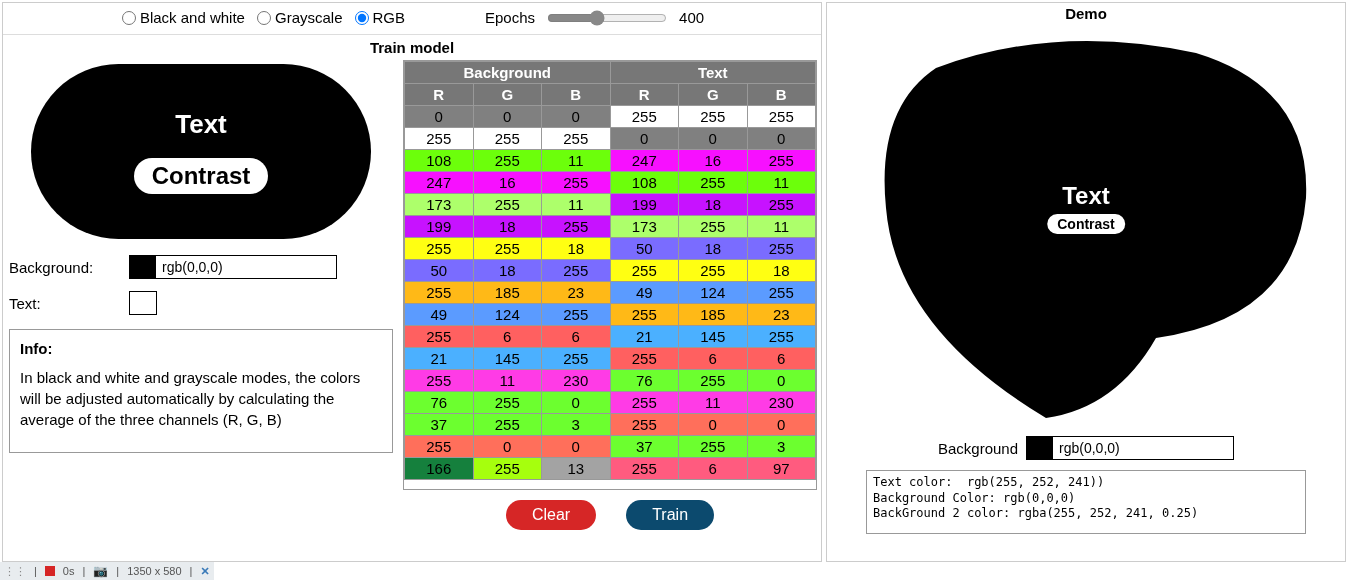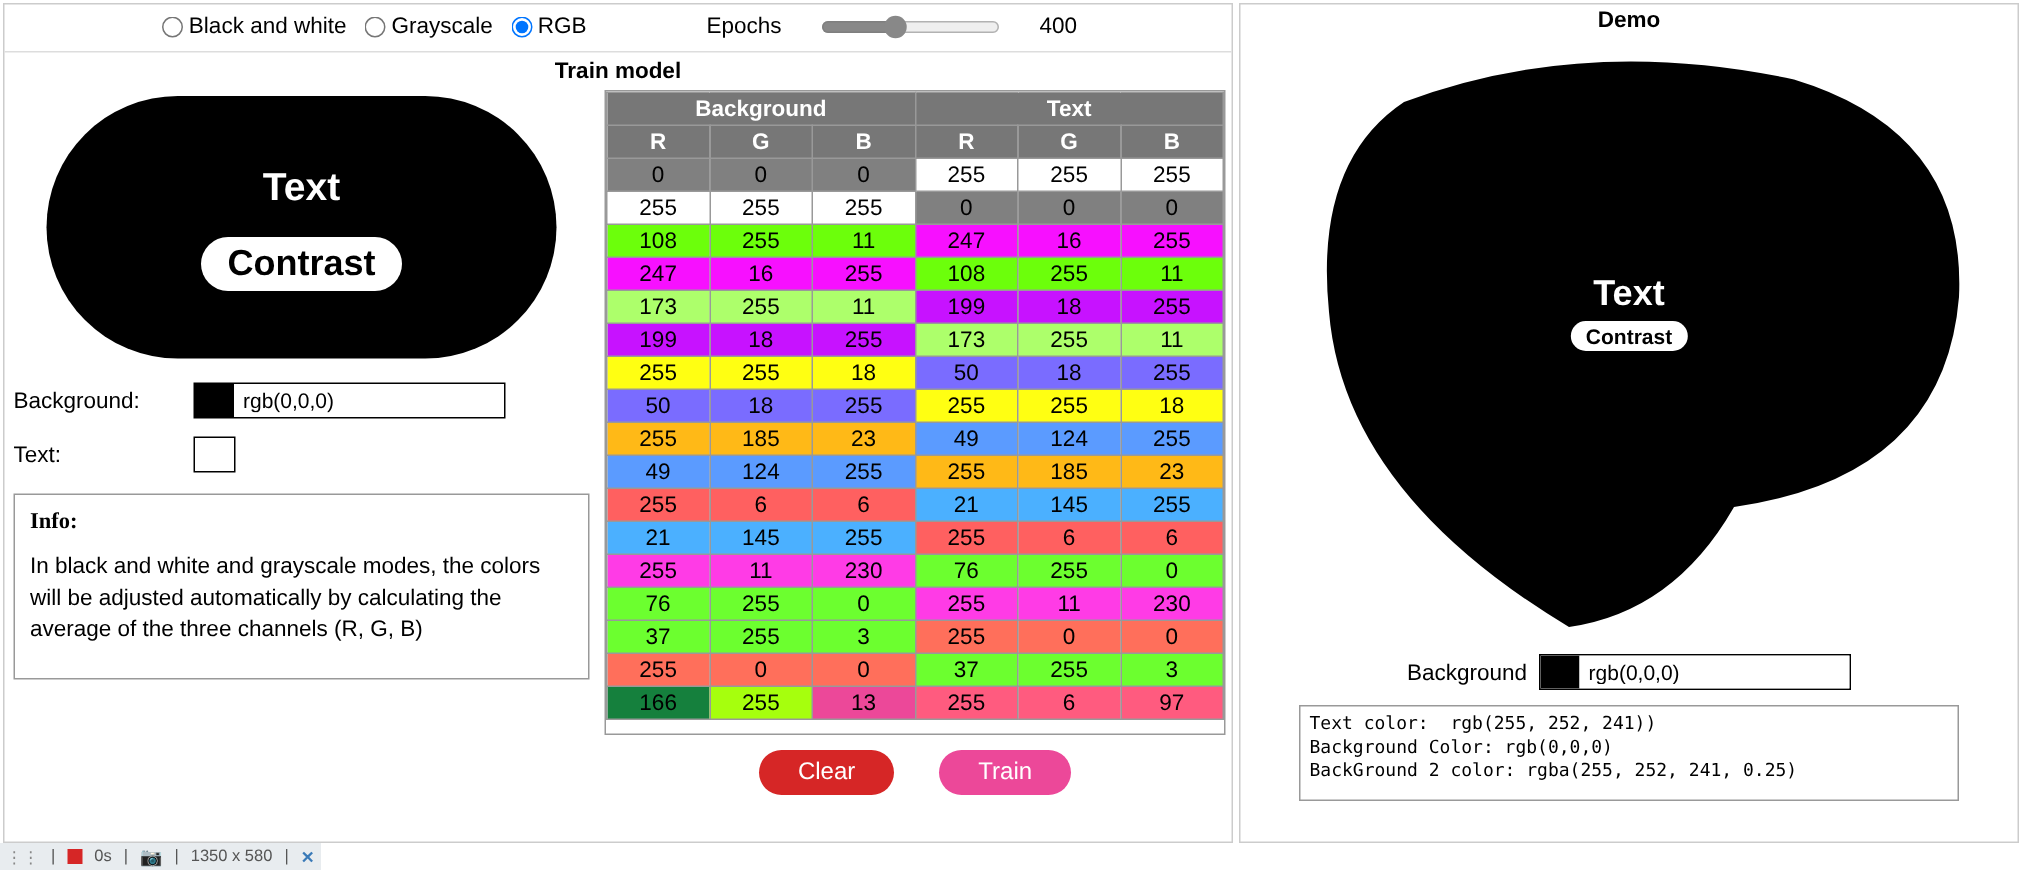--- a/index.html
+++ b/index.html
@@ -6,21 +6,21 @@
 body { width: 1350px; height: 580px; background: #fff; display: flex; position: relative; }
 
 .left-panel { width: 820px; height: 560px; border: 1px solid #ccc; margin: 2px 0 0 2px; display: flex; flex-direction: column; }
 .right-panel { width: 520px; height: 560px; border: 1px solid #ccc; margin: 2px 0 0 4px; display: flex; flex-direction: column; align-items: center; }
 
 .mode-header { text-align: center; font-weight: bold; font-size: 15px; padding-top: 2px; }
 .mode-row { display: flex; align-items: center; justify-content: center; gap: 8px; padding: 6px 0 8px 0; border-bottom: 1px solid #ddd; }
 .radio-item { display: inline-flex; align-items: center; gap: 4px; font-size: 15px; margin: 0 2px; }
 .radio-item input { width: 14px; height: 14px; }
 
-.epochs-group { display: inline-flex; align-items: center; gap: 26px; margin-left: 70px; font-size: 15px; }
+.epochs-group { display: inline-flex; align-items: center; gap: 12px; margin-left: 70px; font-size: 15px; }
 .epochs-group input[type=range] { width: 120px; accent-color: #888; }
 
 .train-header { text-align: center; font-weight: bold; font-size: 15px; margin-top: 4px; }
 
 .train-body { display: flex; flex: 1; min-height: 0; }
 .train-left { width: 400px; padding: 4px 10px 0 6px; display: flex; flex-direction: column; }
 .train-right { flex: 1; display: flex; flex-direction: column; padding-right: 4px; }
 
 .blob { width: 340px; height: 175px; background: #000; border-radius: 90px; margin: 4px auto 10px auto; display: flex; flex-direction: column; align-items: center; justify-content: center; color: #fff; }
 .blob .text-label { font-weight: bold; font-size: 26px; margin-bottom: 18px; }
@@ -28,32 +28,32 @@
 
 .input-row { display: flex; align-items: center; margin: 6px 0; font-size: 15px; }
 .input-row .lbl { width: 120px; }
 .swatch-input { display: flex; align-items: center; border: 1px solid #000; height: 24px; overflow: hidden; }
 .swatch { width: 26px; height: 22px; }
 .rgb-input { border: none; height: 22px; padding-left: 6px; font-size: 14px; width: 180px; outline: none; }
 
 .add-btn { margin: 8px 0 8px 120px; background: #1f3b63; color: #fff; border: none; padding: 6px 16px; border-radius: 14px; font-size: 14px; cursor: pointer; }
 
 .info-box { border: 1px solid #999; margin-top: 8px; height: 124px; overflow-y: scroll; padding: 8px 10px; font-size: 15px; line-height: 1.4; text-align: left; }
-.info-box .title { font-weight: bold; margin-bottom: 8px; font-family: Liberation Serif, serif; }
+.info-box .title { font-weight: bold; margin-bottom: 8px; }
 
 .table-wrap { height: 430px; overflow-y: scroll; border: 1px solid #999; margin-top: 4px; }
 table { border-collapse: collapse; width: 100%; font-size: 15px; text-align: center; }
 th, td { border: 1px solid #999; padding: 2px 4px; height: 22px; min-width: 52px; }
 th { background: #777; color: #fff; font-weight: bold; }
 th.subh { font-weight: bold; }
 
 .action-row { display: flex; justify-content: center; gap: 30px; padding: 10px 0 4px 0; align-items: flex-end; }
 .pill { border: none; color: #fff; padding: 6px 26px; border-radius: 18px; font-size: 16px; cursor: pointer; }
 .clear-btn { background: #d62626; }
-.train-btn { background: #ec4899; }
+.train-btn { background: #0c4a6e; }
 
 .demo-header { font-weight: bold; font-size: 15px; margin-top: 2px; }
 .demo-blob { width: 460px; height: 400px; margin-top: 6px; position: relative; }
 .demo-blob svg { width: 100%; height: 100%; }
 .demo-inner { position: absolute; left: 50%; top: 45%; transform: translate(-50%,-50%); color: #fff; text-align: center; }
 .demo-inner .t1 { font-weight: bold; font-size: 24px; }
 .demo-inner .chip2 { background: #fff; color: #000; font-weight: bold; font-size: 14px; padding: 2px 10px; border-radius: 12px; display: inline-block; margin-top: 4px; }
 
 .demo-bg-row { display: flex; align-items: center; gap: 8px; margin-top: 8px; font-size: 15px; }
 
@@ -261,21 +261,21 @@
                 <td style="background: rgb(255, 111, 91);">255</td>
                 <td style="background: rgb(255, 111, 91);">0</td>
                 <td style="background: rgb(255, 111, 91);">0</td>
                 <td style="background: rgb(108, 255, 47);">37</td>
                 <td style="background: rgb(108, 255, 47);">255</td>
                 <td style="background: rgb(108, 255, 47);">3</td>
               </tr>
               <tr>
                 <td style="background: #15803d;">166</td>
                 <td style="background: rgb(166, 255, 13);">255</td>
-                <td style="background: #ec4899;">13</td>
+                <td style="background: #a3a3a3;">13</td>
                 <td style="background: rgb(255, 91, 127);">255</td>
                 <td style="background: rgb(255, 91, 127);">6</td>
                 <td style="background: rgb(255, 91, 127);">97</td>
               </tr>
             </tbody>
         </table>
       </div>
       <div class="action-row">
         <button class="pill clear-btn">Clear</button>
         <button class="pill train-btn">Train</button>

